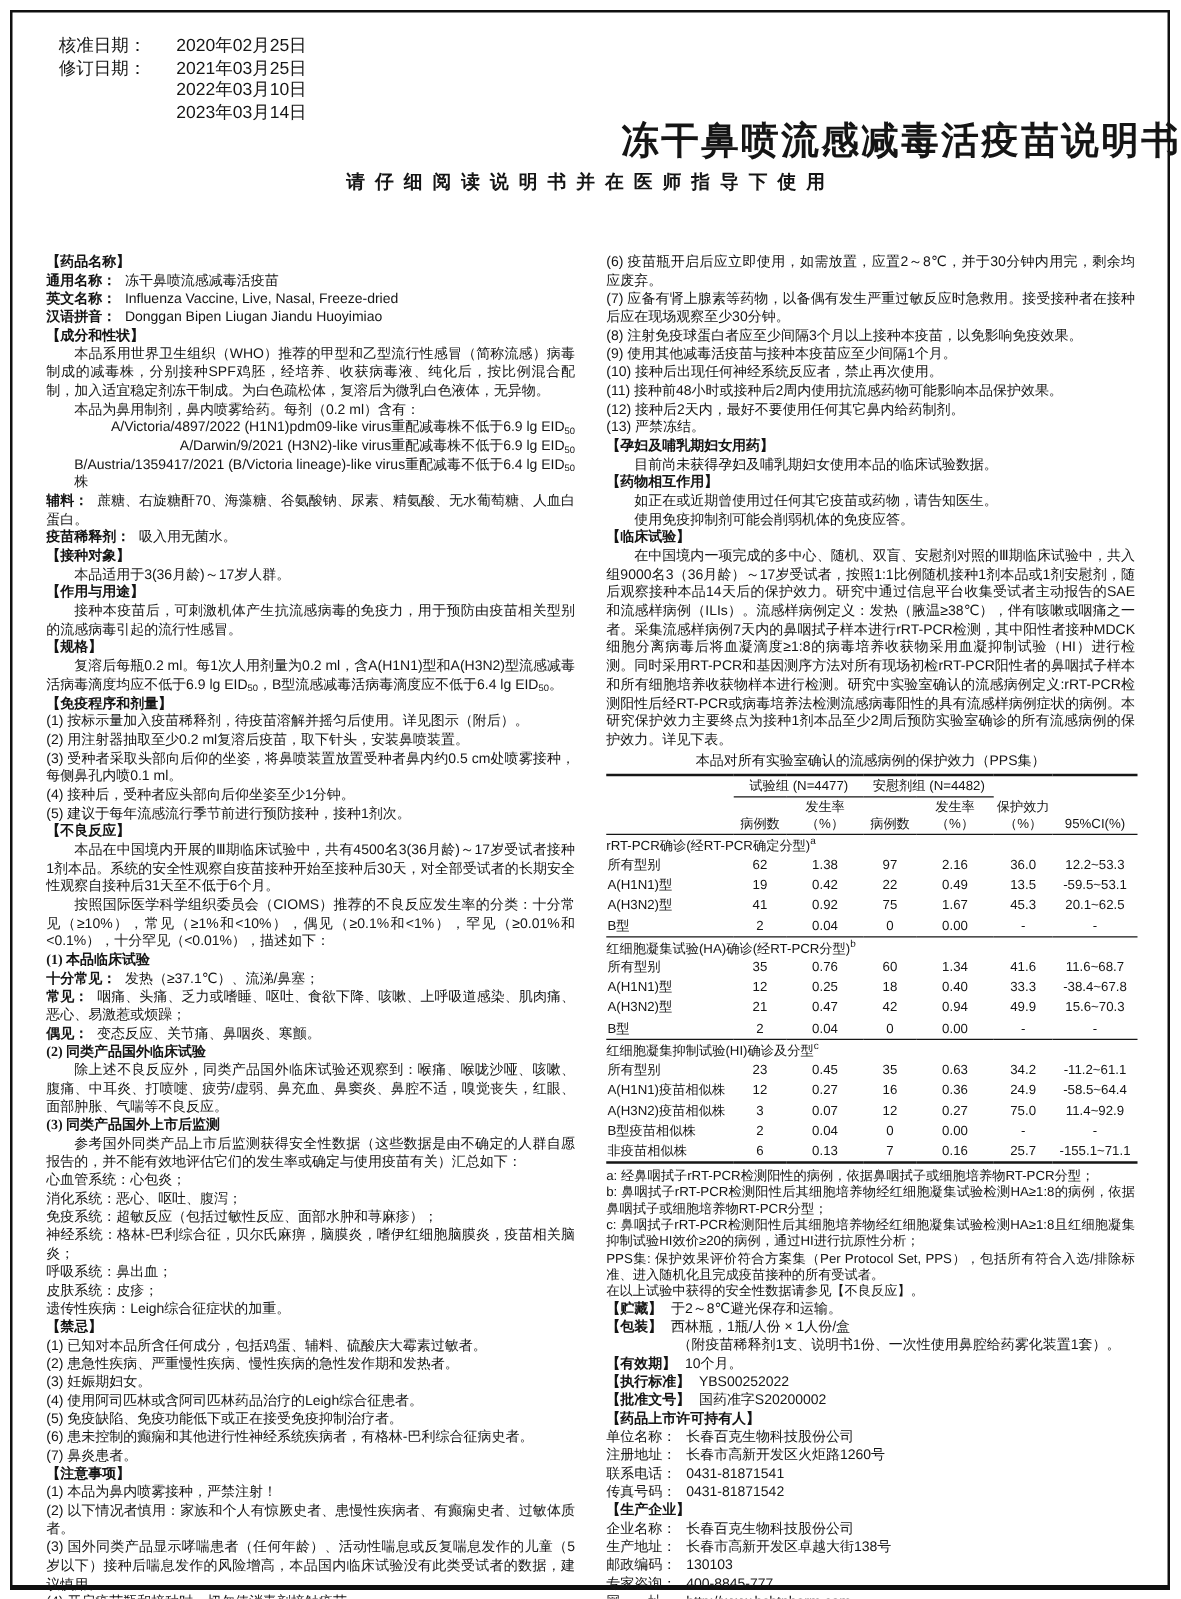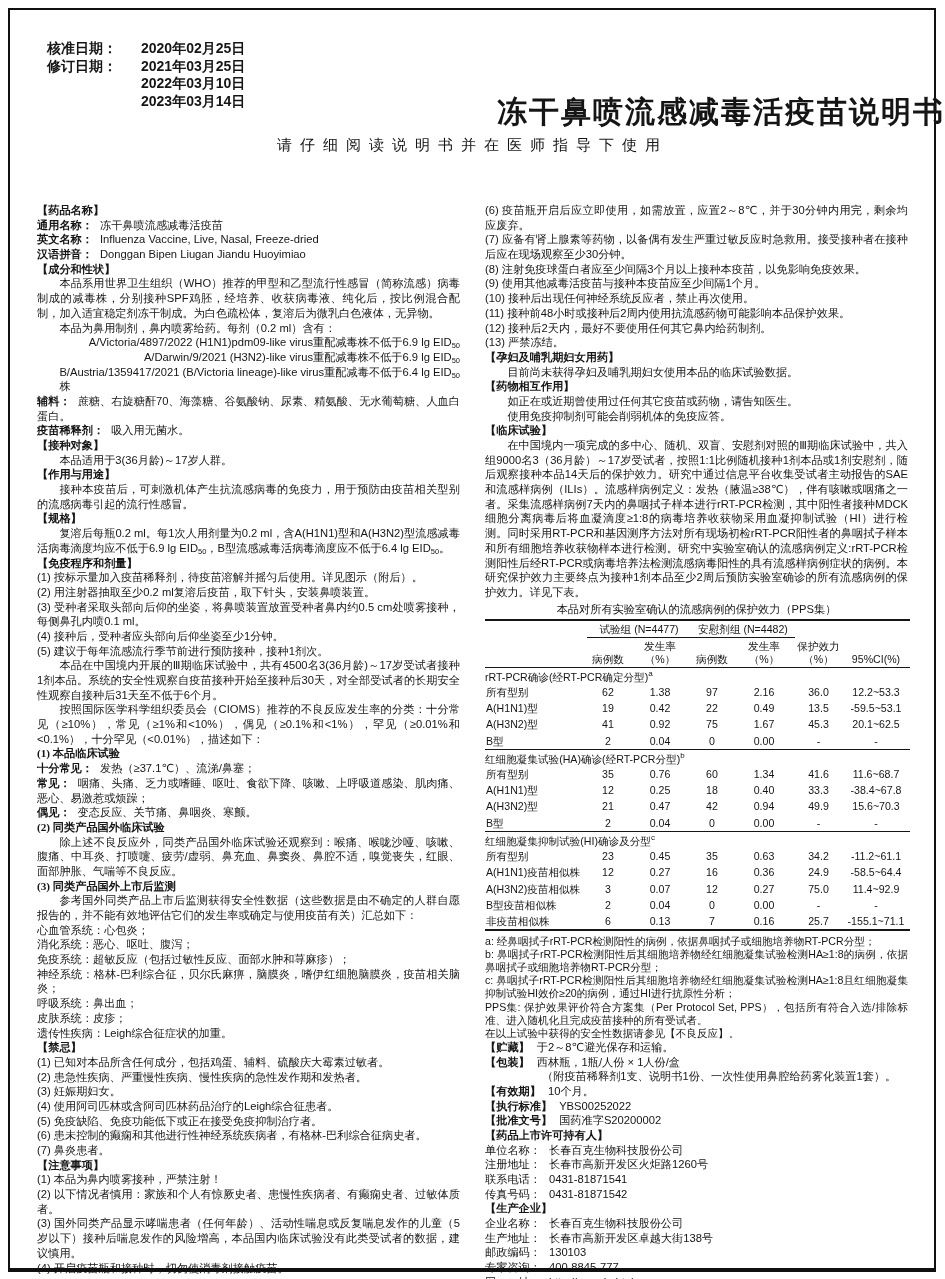--- a/index.html
+++ b/index.html
@@ -1,27 +1,27 @@
 <!DOCTYPE html>
 <html><head>
 <meta charset="utf-8">
 <style>
   html,body{margin:0;padding:0;}
   body{width:945px;height:1279px;overflow:hidden;background:#fff;}
   .page{position:relative;width:945px;height:1279px;background:#fff;
         font-family:"Liberation Sans","DejaVu Sans",sans-serif;color:#151515;}
   .frame{position:absolute;left:8px;top:8px;right:9px;bottom:7px;
          border:2px solid #101010;border-bottom-width:4px;}
-  .dates{position:absolute;left:47px;top:40px;display:grid;
+  .dates{position:absolute;left:47px;top:28px;display:grid;
          grid-template-columns:84px auto;column-gap:10px;
-         font-size:14px;line-height:17.5px;font-weight:700;}
+         font-size:14px;line-height:17.5px;font-weight:400;}
   .title{position:absolute;top:92px;left:0;width:100%;text-align:right;
          font-size:30px;font-weight:700;letter-spacing:2px;}
   .subtitle{position:absolute;top:136px;left:0;width:100%;text-align:center;
-            font-size:15px;font-weight:400;letter-spacing:8px;}
+            font-size:15px;font-weight:700;letter-spacing:8px;}
   .cols{position:absolute;left:37px;top:203px;width:871px;display:flex;gap:18px;
         font-size:11.2px;line-height:14.68px;text-align:justify;}
   .col{flex:1 1 0;min-width:0;}
   .colr{padding-left:7px;}
   p{margin:0;}
   .h{font-weight:700;font-family:Liberation Serif, serif;}
   .i2{text-indent:2em;}
   .lab{font-weight:700;margin-right:7px;margin-top:20px;}
   .strain{display:flex;justify-content:flex-end;padding-left:2em;text-align:left;}
   .strain .tt{white-space:nowrap;}
@@ -95,20 +95,21 @@
       <p class="h">【规格】</p>
       <p class="i2"><span>复溶后每瓶0.2 ml。每1次人用剂量为0.2 ml，含A(H1N1)型和A(H3N2)型流感减毒活病毒滴度均应不低于6.9 lg EID</span><sub>50</sub><span>，B型流感减毒活病毒滴度应不低于6.4 lg EID</span><sub>50</sub><span>。</span></p>
 
       <p class="h">【免疫程序和剂量】</p>
       <p>(1) 按标示量加入疫苗稀释剂，待疫苗溶解并摇匀后使用。详见图示（附后）。</p>
       <p>(2) 用注射器抽取至少0.2 ml复溶后疫苗，取下针头，安装鼻喷装置。</p>
       <p>(3) 受种者采取头部向后仰的坐姿，将鼻喷装置放置受种者鼻内约0.5 cm处喷雾接种，每侧鼻孔内喷0.1 ml。</p>
       <p>(4) 接种后，受种者应头部向后仰坐姿至少1分钟。</p>
       <p>(5) 建议于每年流感流行季节前进行预防接种，接种1剂次。</p>
 
+      <p class="h">【不良反应】</p>
       <p class="i2">本品在中国境内开展的Ⅲ期临床试验中，共有4500名3(36月龄)～17岁受试者接种1剂本品。系统的安全性观察自疫苗接种开始至接种后30天，对全部受试者的长期安全性观察自接种后31天至不低于6个月。</p>
       <p class="i2">按照国际医学科学组织委员会（CIOMS）推荐的不良反应发生率的分类：十分常见（≥10%），常见（≥1%和&lt;10%），偶见（≥0.1%和&lt;1%），罕见（≥0.01%和&lt;0.1%），十分罕见（&lt;0.01%），描述如下：</p>
       <p class="h">(1) 本品临床试验</p>
       <p><b class="lab">十分常见：</b><span>发热（≥37.1℃）、流涕/鼻塞；</span></p>
       <p><b class="lab">常见：</b><span>咽痛、头痛、乏力或嗜睡、呕吐、食欲下降、咳嗽、上呼吸道感染、肌肉痛、恶心、易激惹或烦躁；</span></p>
       <p><b class="lab">偶见：</b><span>变态反应、关节痛、鼻咽炎、寒颤。</span></p>
       <p class="h">(2) 同类产品国外临床试验</p>
       <p class="i2">除上述不良反应外，同类产品国外临床试验还观察到：喉痛、喉咙沙哑、咳嗽、腹痛、中耳炎、打喷嚏、疲劳/虚弱、鼻充血、鼻窦炎、鼻腔不适，嗅觉丧失，红眼、面部肿胀、气喘等不良反应。</p>
       <p class="h">(3) 同类产品国外上市后监测</p>
       <p class="i2">参考国外同类产品上市后监测获得安全性数据（这些数据是由不确定的人群自愿报告的，并不能有效地评估它们的发生率或确定与使用疫苗有关）汇总如下：</p>

